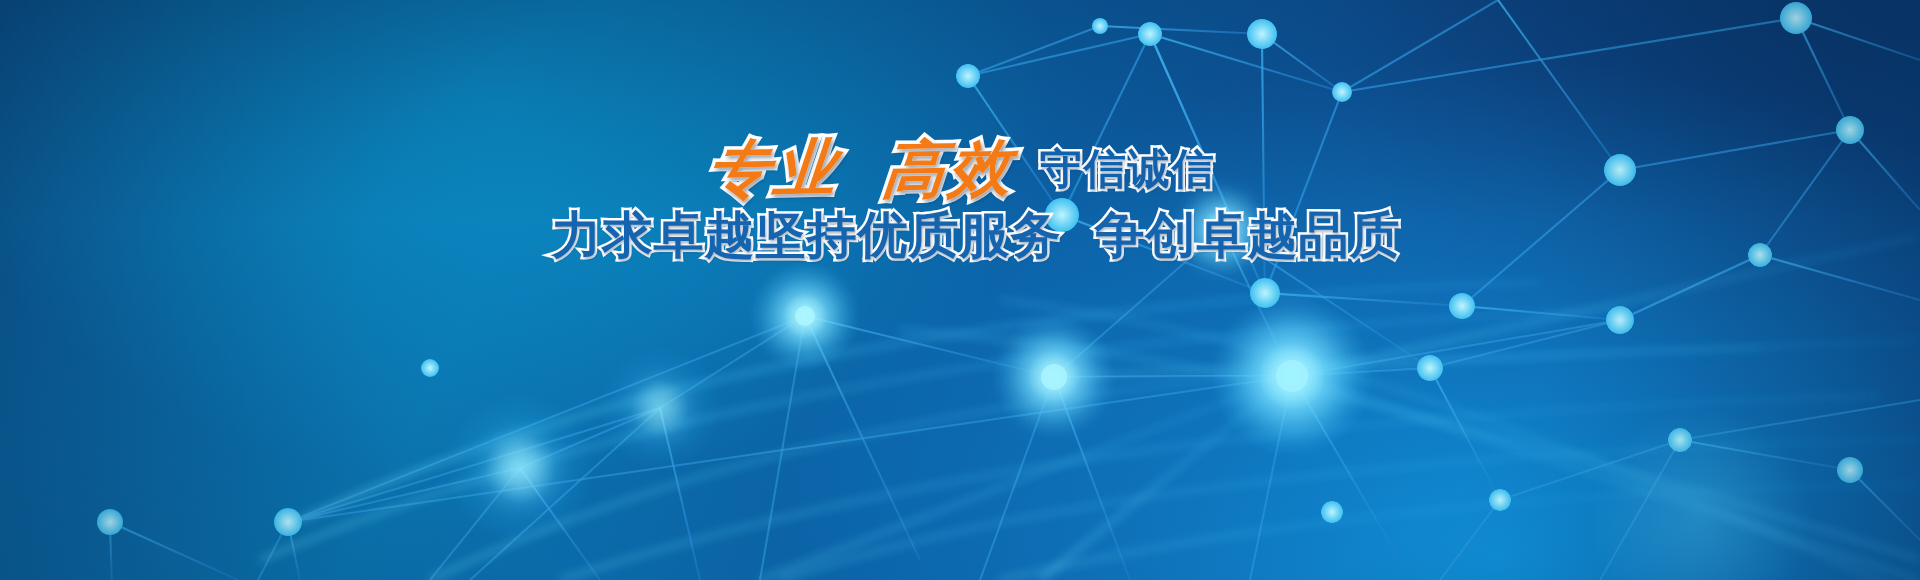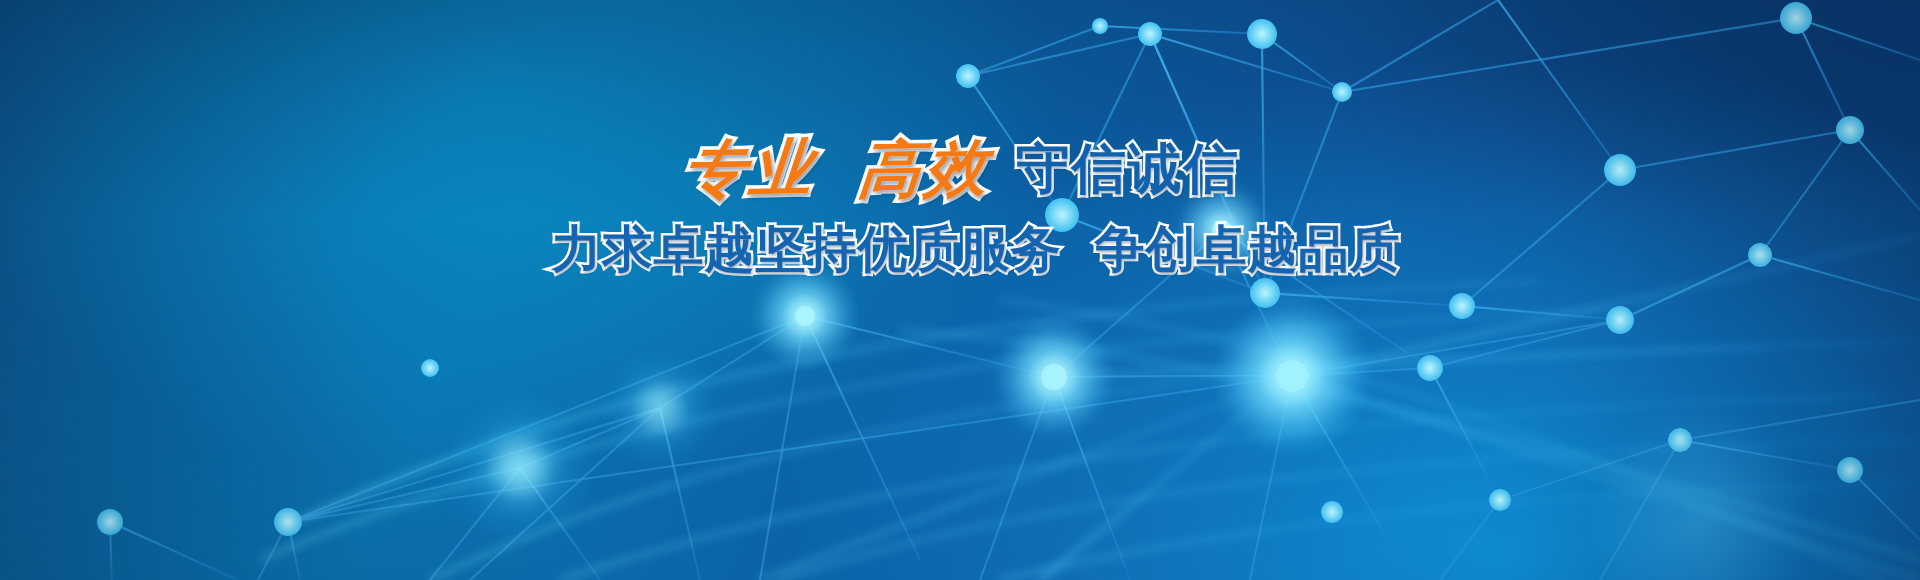--- a/index.html
+++ b/index.html
@@ -88,33 +88,32 @@
       0 0 1px #ffffff,
       2px 3px 4px rgba(4,36,72,0.45);
     transform: skewX(-6deg) rotate(-1.2deg);
     padding: 0 4px;
   }
   .gap-sm { display: inline-block; width: 26px; }
   .outline-blue {
     display: inline-block;
     vertical-align: middle;
     font-family: "DejaVu Sans", "Liberation Sans", sans-serif;
-    font-size: 54px;
+    font-size: 42px;
     font-weight: bold;
     letter-spacing: 2px;
     color: #1161ad;
     -webkit-text-stroke: 5px #ffffff;
     paint-order: stroke fill;
     text-shadow: 1px 2px 3px rgba(4,36,72,0.35);
     margin-left: 16px;
   }
   .line2 {
     display: block;
     white-space: nowrap;
-    margin-top: 14px;
     padding-left: 32px;
   }
   .line2 .outline-blue2 {
     display: inline-block;
     font-family: "DejaVu Sans", "Liberation Sans", sans-serif;
     font-size: 50px;
     font-weight: bold;
     letter-spacing: 1px;
     color: #1464b0;
     -webkit-text-stroke: 5px #ffffff;

